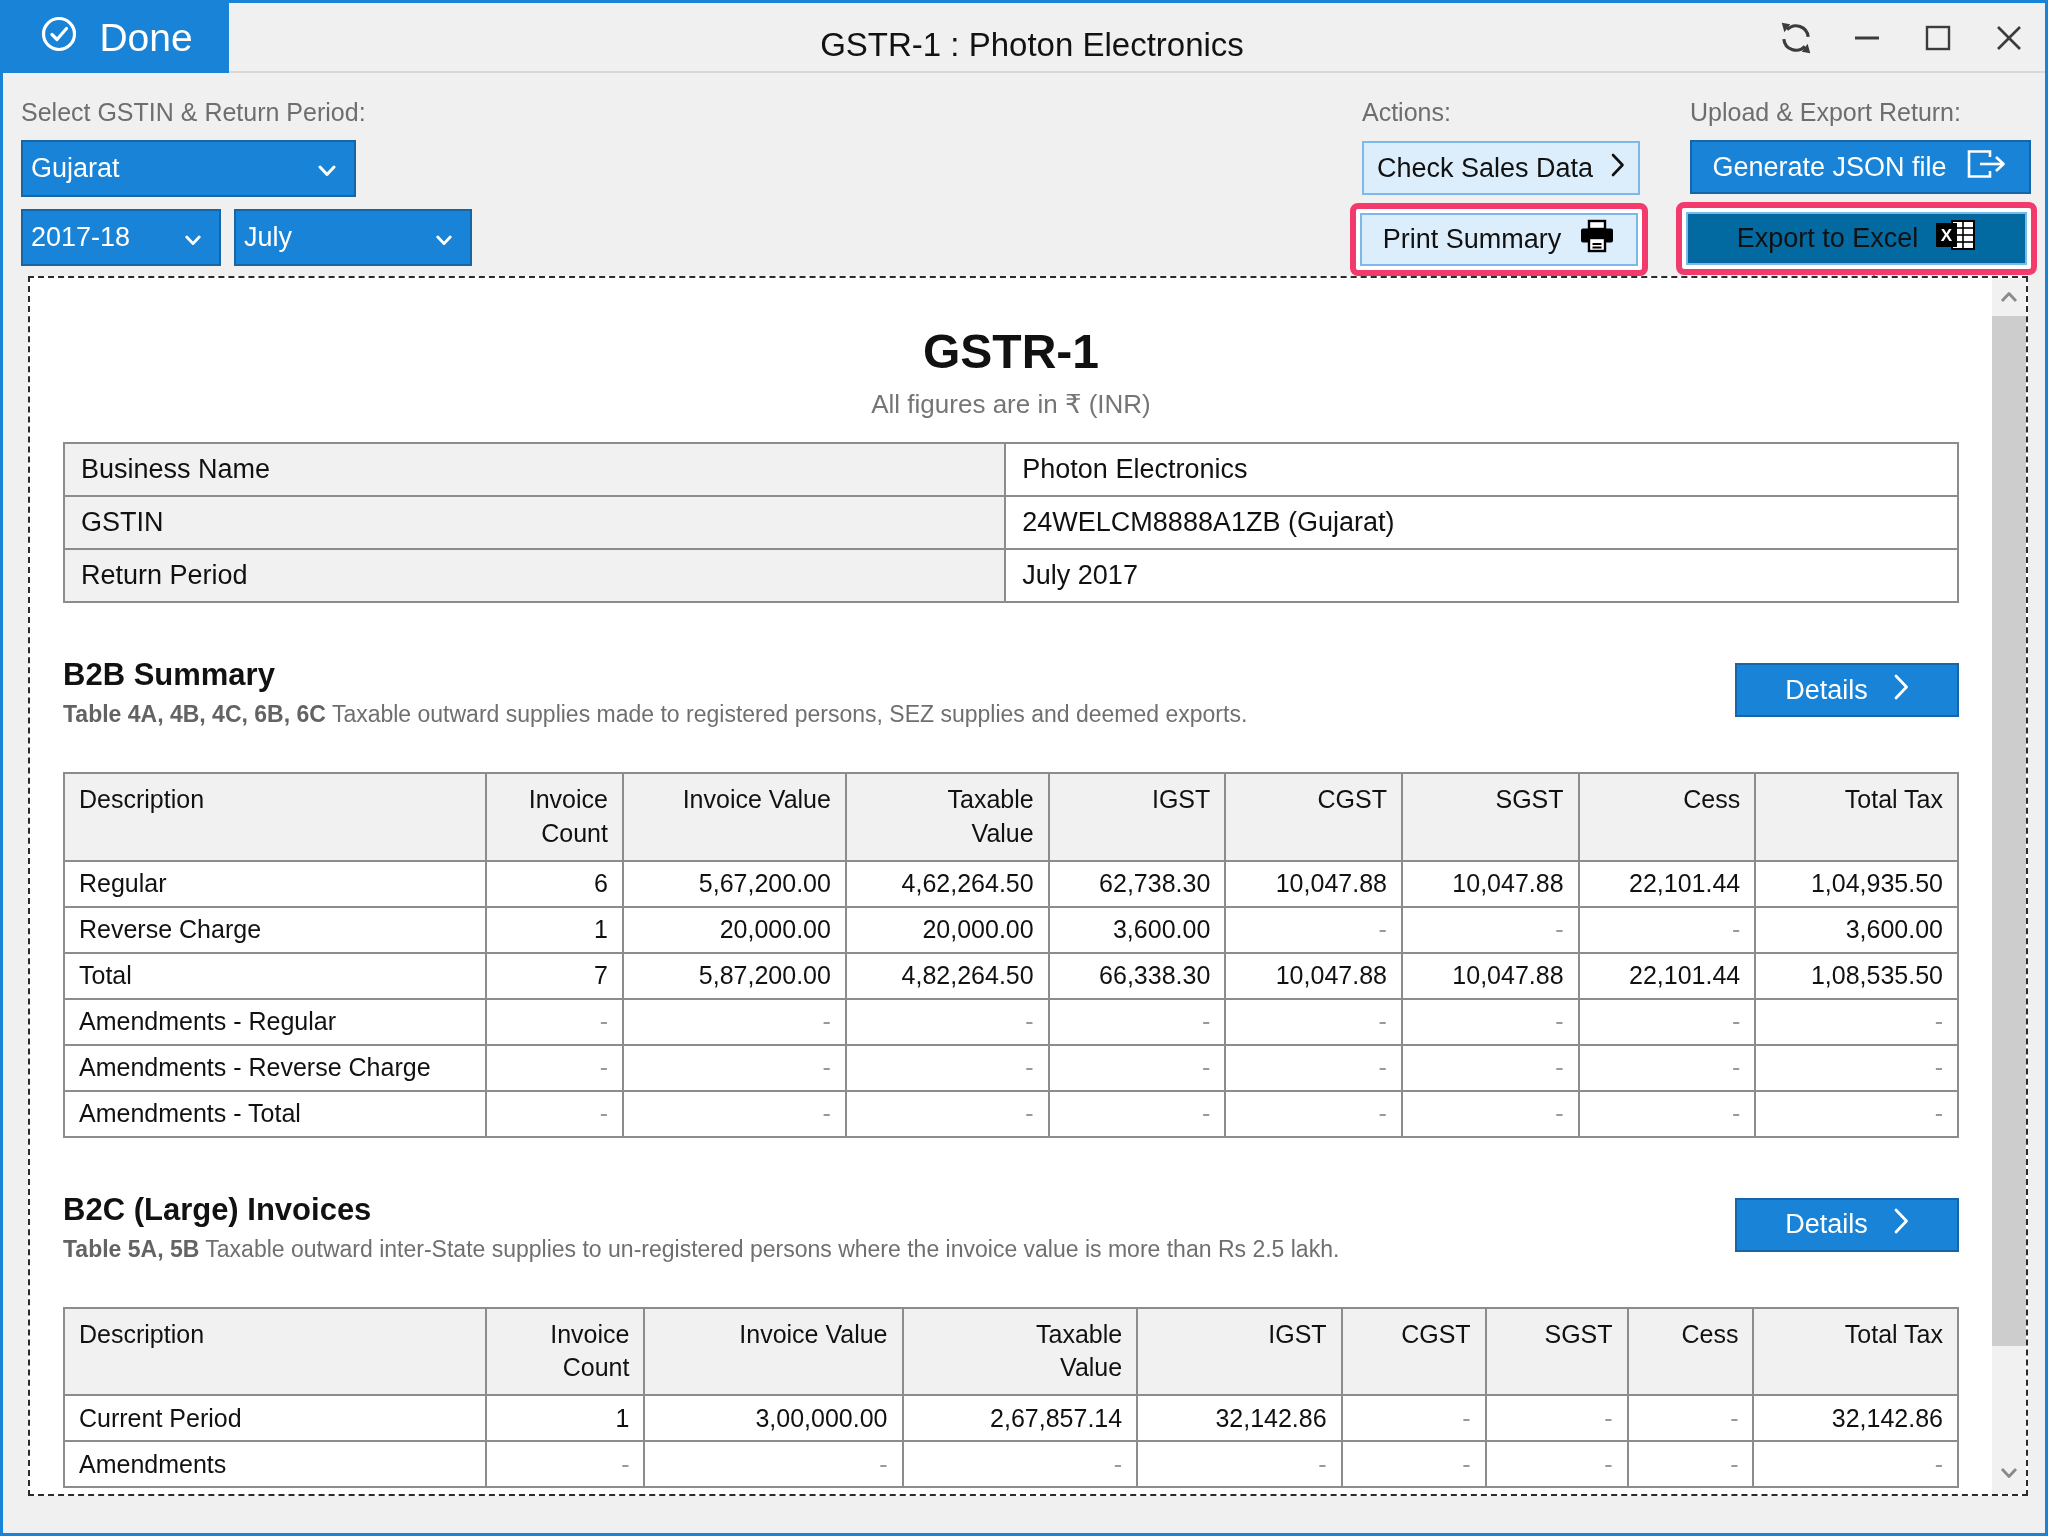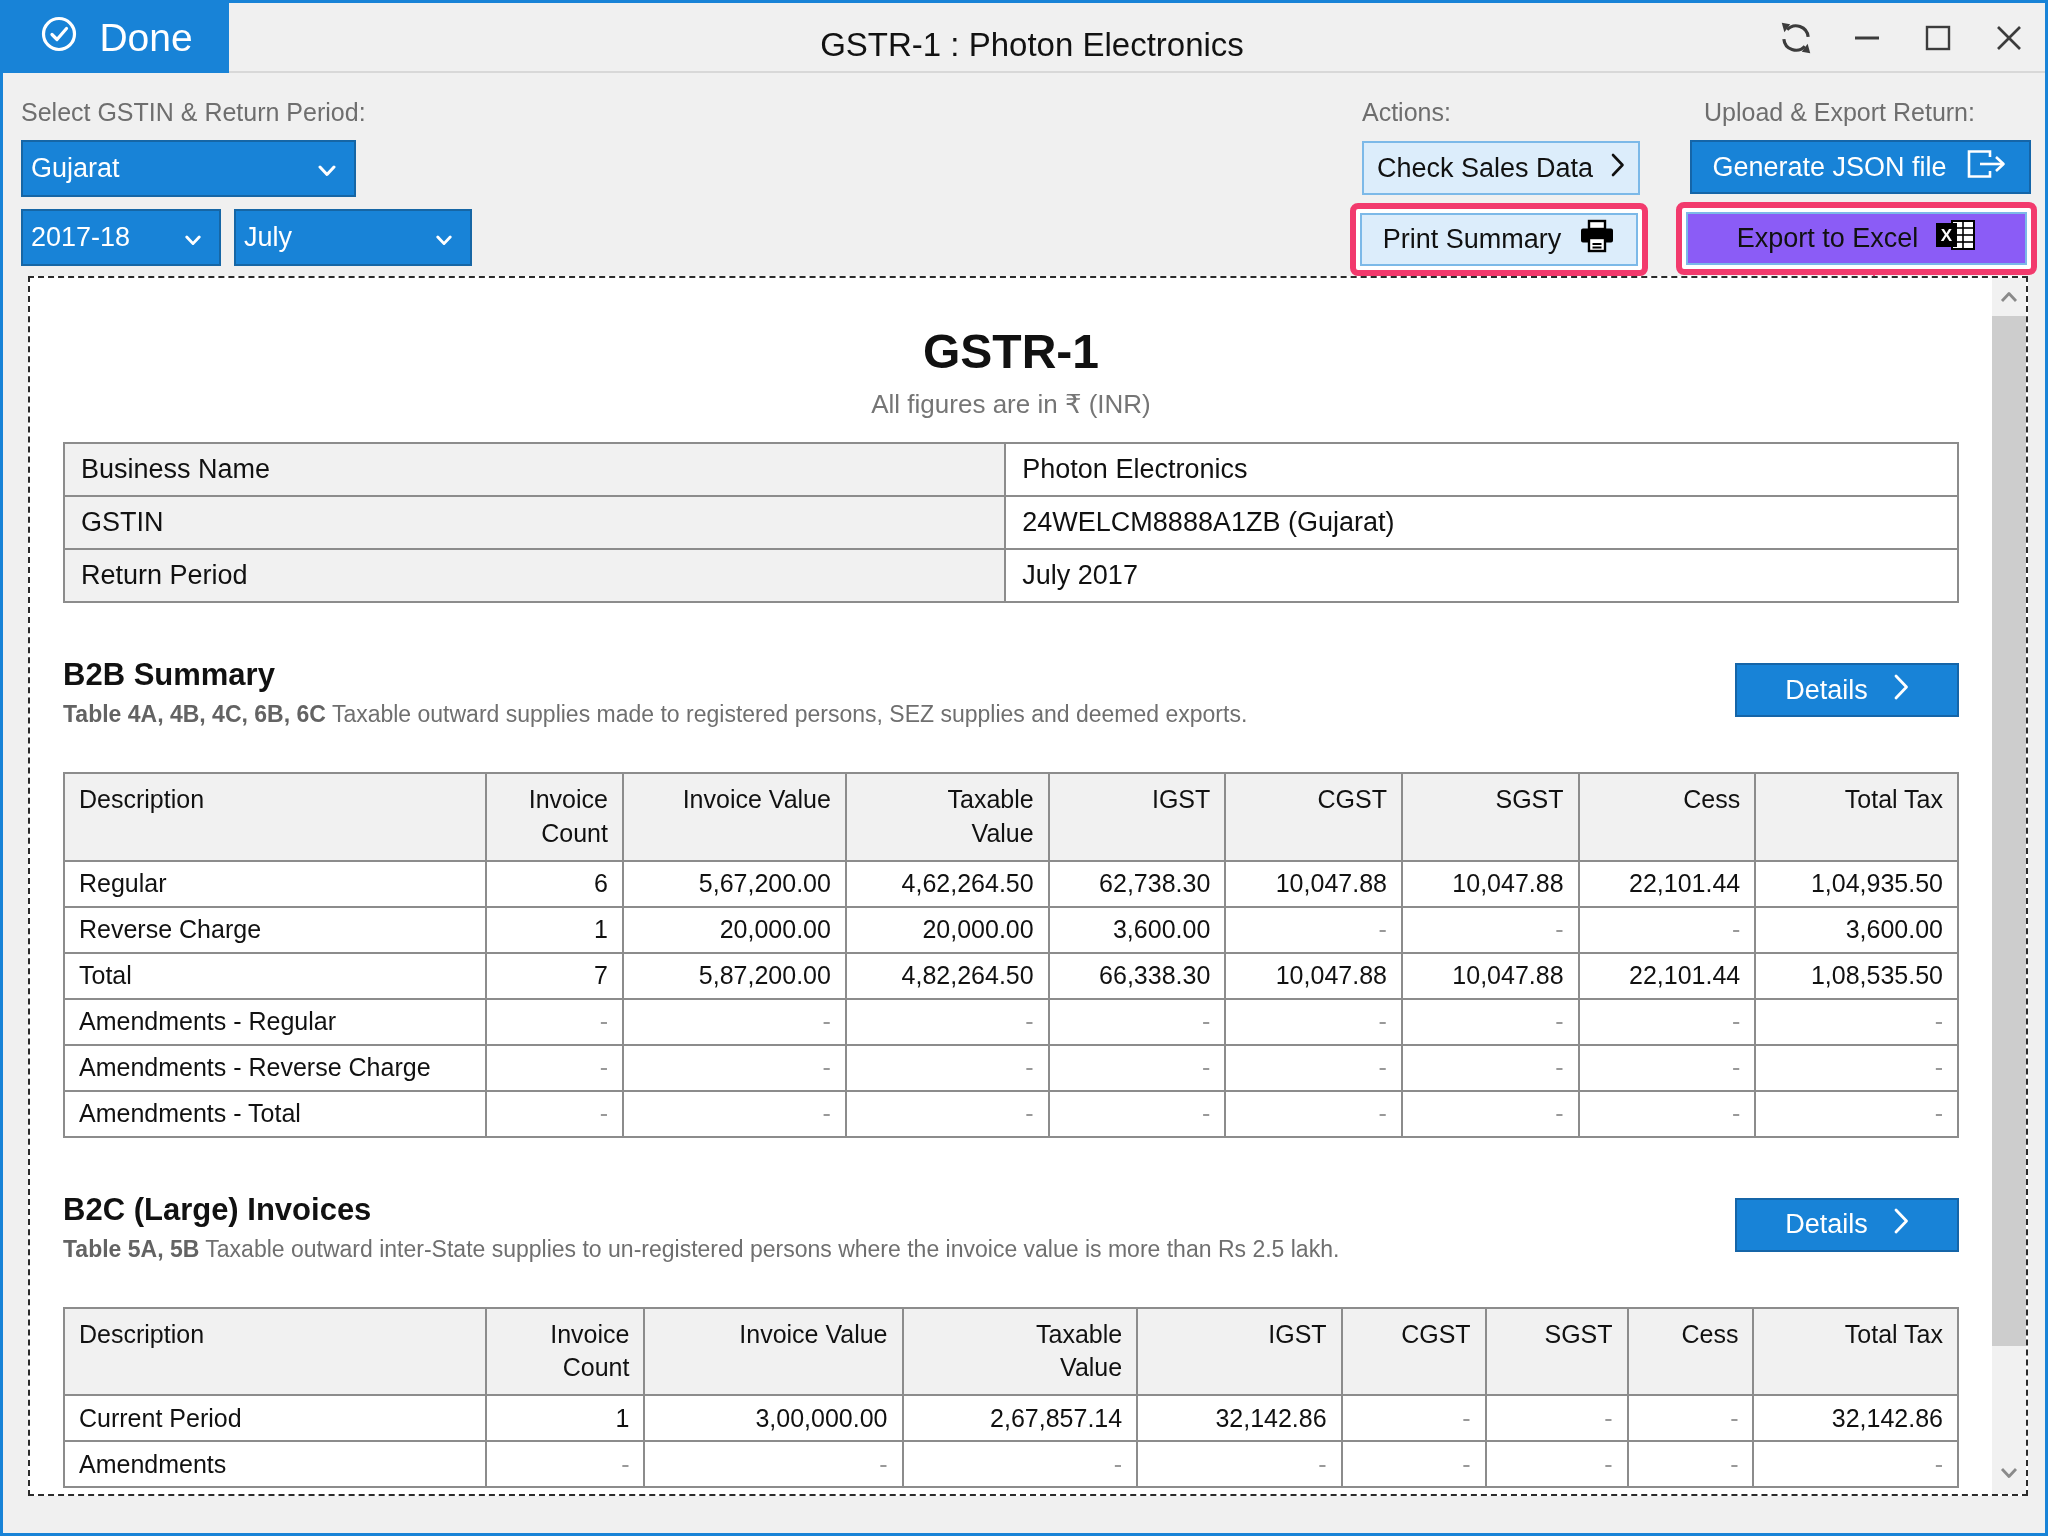--- a/index.html
+++ b/index.html
@@ -24,24 +24,24 @@
   .dd-month{width:238px;height:57px}
 
   .actions{position:absolute;left:1347px;top:95px}
   .actions .section-label{margin-left:12px}
   .lite-btn{background:#dcedfb;border:2px solid #7cb9e8;color:#111;font-size:27px;font-family:inherit;display:flex;align-items:center;justify-content:center;gap:18px;cursor:pointer}
   .btn-check{width:278px;height:54px;margin:14px 0 0 12px}
   .hl{border:6px solid #f23a6d;border-radius:8px;padding:4px;margin-top:8px;display:inline-block;background:#fff}
   .btn-print{width:278px;height:53px}
 
   .upload{position:absolute;left:1673px;top:95px}
-  .upload .section-label{margin-left:28px}
+  .upload .section-label{margin-left:14px}
   .blue-btn{background:#1883d7;border:2px solid #1565a8;color:#fff;font-size:27px;font-family:inherit;display:flex;align-items:center;justify-content:center;gap:18px;cursor:pointer}
   .btn-json{width:341px;height:54px;margin:13px 0 0 14px}
-  .btn-excel{width:341px;height:53px;background:#8b5cf6}
+  .btn-excel{width:341px;height:53px;background:#0369a1}
 
   .arrow-up{position:absolute;width:62px;height:142px}
   .arrow-1{left:1470px;top:271px}
   .arrow-2{left:1840px;top:270px}
 
   
   .content{position:absolute;left:25px;top:273px;width:2000px;height:1220px;background:#fff;border:2px dashed #2b2b2b;overflow:hidden}
   .doc{position:absolute;left:33px;top:0;width:1896px}
   .rpt-title{margin-top:46px;text-align:center;font-size:48px;font-weight:bold;color:#111}
   .rpt-sub{margin-top:10px;text-align:center;font-size:26px;color:#757575}

